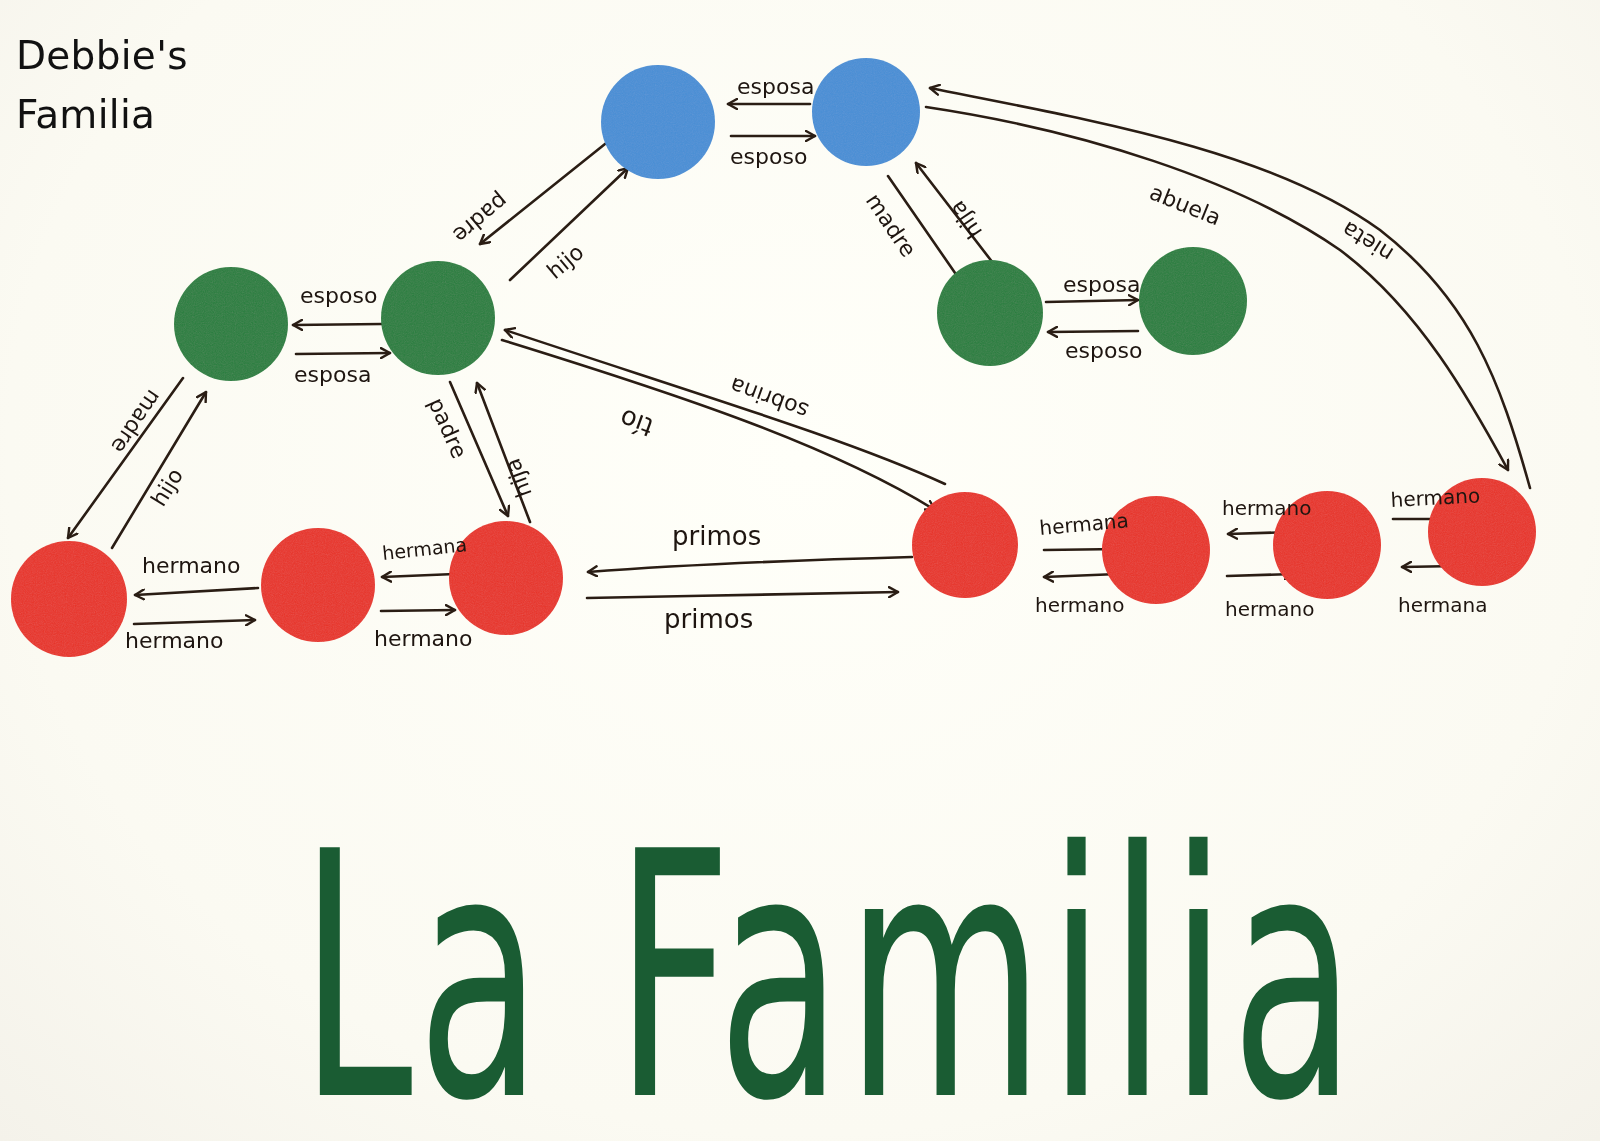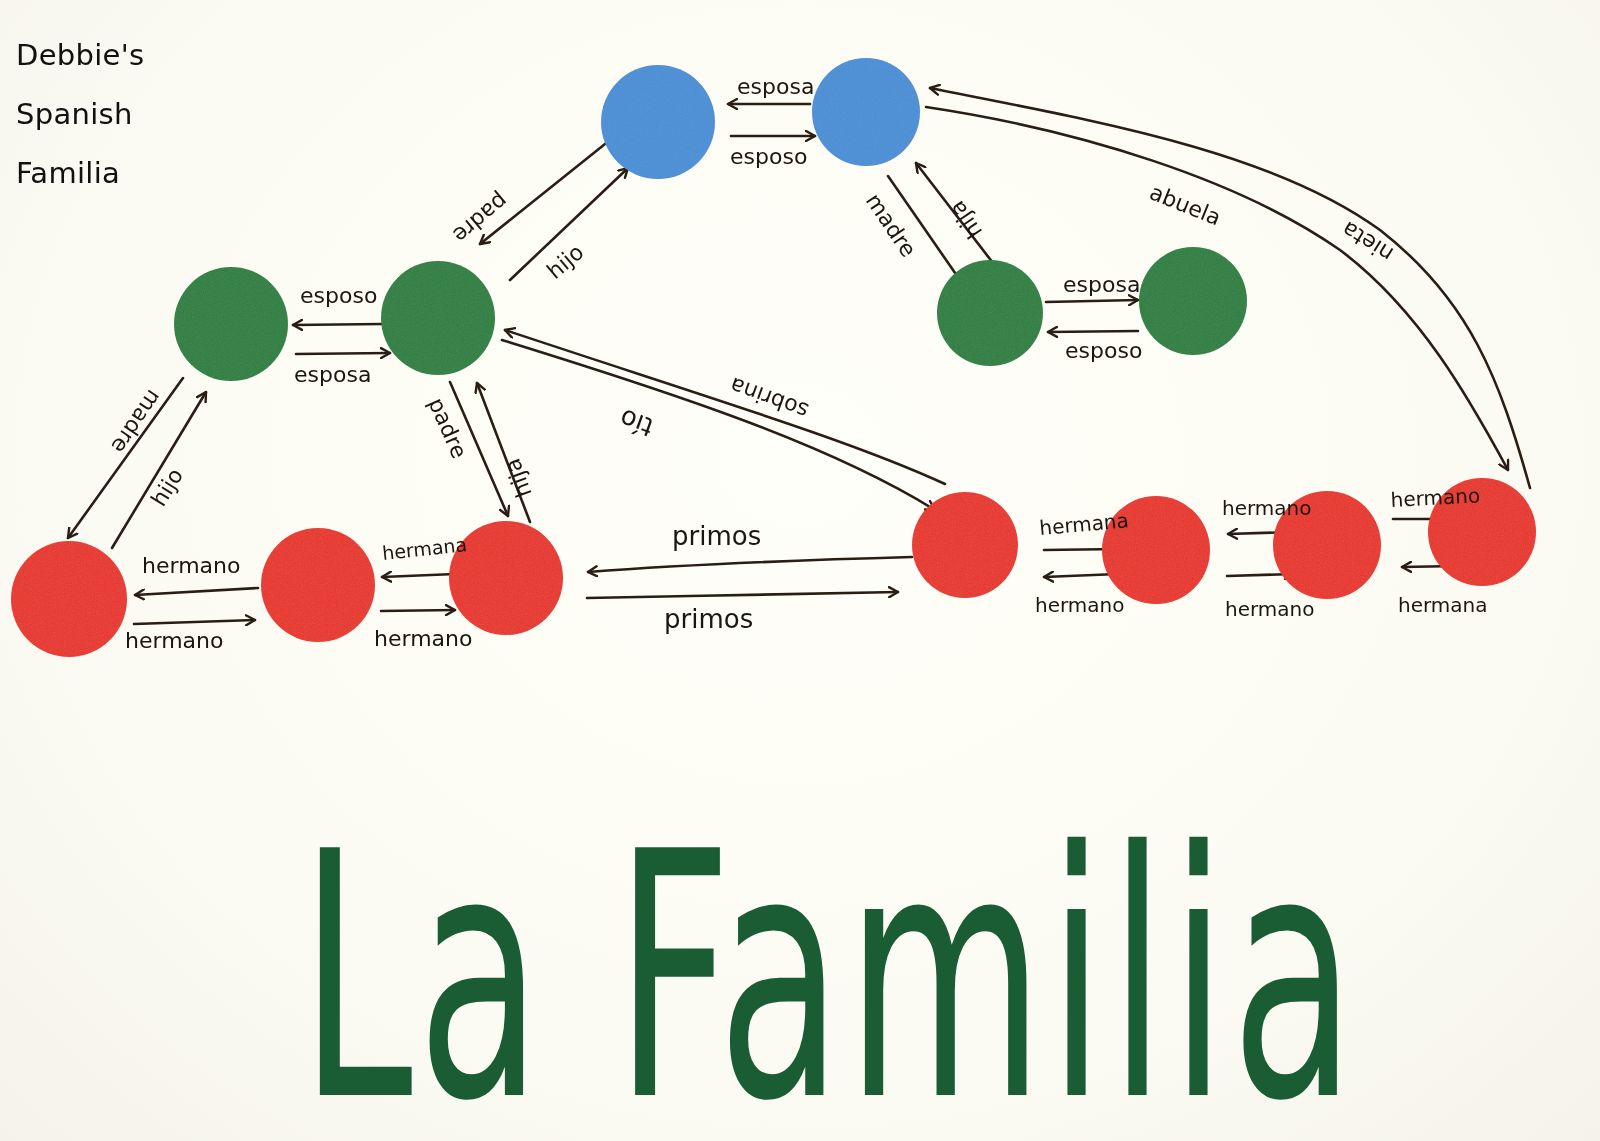--- a/index.html
+++ b/index.html
@@ -9,36 +9,35 @@
       position: relative;
       font-family: "DejaVu Sans", sans-serif;
     }
     #paper {
       position: absolute; left: 0; top: 0; width: 1600px; height: 1141px;
       background: radial-gradient(ellipse at 50% 40%, #fffff9 0%, #fbfaf2 70%, #f4f2ea 100%);
     }
     #watermark {
       position: absolute; left: 16px; top: 26px;
       font-family: "DejaVu Sans", sans-serif;
-      font-size: 29px; line-height: 59px; color: #111;
+      font-size: 39px; line-height: 59px; color: #111;
       font-weight: normal; letter-spacing: 0.3px;
     }
     #watermark div { white-space: nowrap; }
     svg#diagram { position: absolute; left: 0; top: 0; }
     .edge { fill: none; stroke: #2a1d14; stroke-width: 2.6; stroke-linecap: round; stroke-linejoin: round; }
     .lbl { font-family: "DejaVu Sans", sans-serif; fill: #1e1510; font-size: 22px; }
   </style>
 </head>
 <body>
 
 <div id="paper"></div>
 
 <div id="watermark">
   <div>Debbie's</div>
-  <div>Spanish</div>
   <div>Familia</div>
 </div>
 
 <svg id="diagram" width="1600" height="1141" viewBox="0 0 1600 1141">
   <defs>
     <marker id="ah" viewBox="0 0 12 12" refX="10" refY="6" markerWidth="12" markerHeight="12" orient="auto-start-reverse" markerUnits="userSpaceOnUse">
       <path d="M1,1 L10,6 L1,11" fill="none" stroke="#2a1d14" stroke-width="2.4" stroke-linecap="round" stroke-linejoin="round"></path>
     </marker>
     <filter id="paperTex" x="0" y="0" width="100%" height="100%">
       <feTurbulence type="fractalNoise" baseFrequency="0.9" numOctaves="2" result="n"></feTurbulence>

